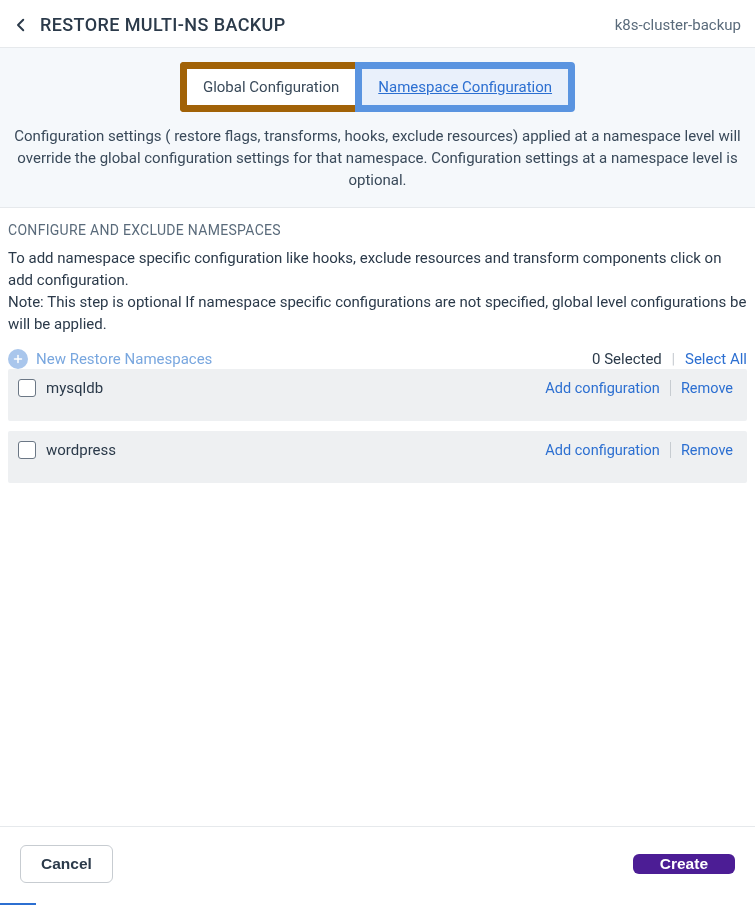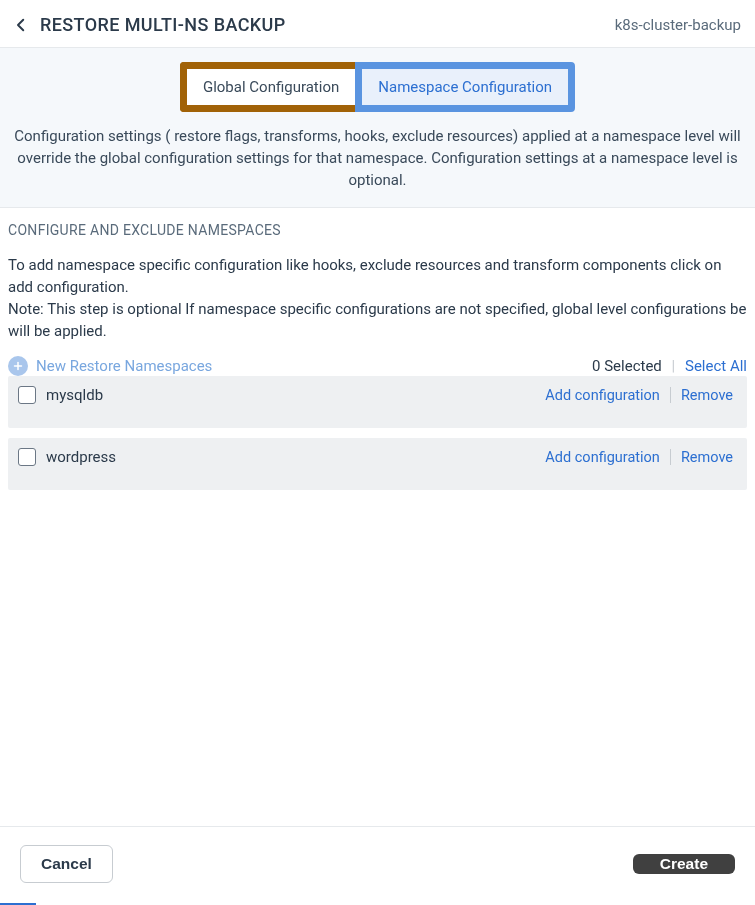--- a/index.html
+++ b/index.html
@@ -11,21 +11,21 @@
     .hdr-left { display: flex; align-items: center; gap: 10px; }
     .back-ic { width: 18px; height: 18px; color: #2b3a4a; cursor: pointer; }
     .hdr-title { font-size: 18px; font-weight: 500; letter-spacing: 0.4px; color: #2b3a4a; }
     .hdr-context { font-size: 15px; color: #5a6b7b; }
 
     
     .tabs-wrap { background: #f5f8fb; border-bottom: 1px solid #e6e9ec; padding: 14px 10px 16px; }
     .tabs { display: flex; justify-content: center; }
     .tab { font-size: 15px; padding: 9px 16px; border: 7px solid #a16207; background: #fff; color: #3a4a5a; cursor: pointer; }
     .tab:first-child { border-top-left-radius: 4px; border-bottom-left-radius: 4px; border-right: none; }
-    .tab:last-child { border-top-right-radius: 4px; border-bottom-right-radius: 4px; }
+    .tab:last-child { border-top-right-radius: 4px; border-bottom-right-radius: 4px; text-decoration: underline; }
     .tab.active { background: #e9f0fb; color: #2c6fd1; border-color: #5a94e0; position: relative; z-index: 1; }
     .tabs-desc { margin-top: 14px; font-size: 15px; line-height: 1.45; color: #3a4a5a; text-align: center; padding: 0 4px; }
 
     
     .body { flex: 1 1 auto; overflow-y: auto; padding: 12px 8px 8px; }
     .section-h { font-size: 14px; letter-spacing: 0.3px; color: #5a6b7b; padding: 2px 0 10px 0; }
     .help-txt { font-size: 15px; line-height: 1.45; color: #2b3a4a; }
 
     .toolbar { display: flex; align-items: center; justify-content: space-between; margin-top: 14px; margin-bottom: 0; }
     .add-ns { display: inline-flex; align-items: center; gap: 8px; color: #79a7df; cursor: pointer; font-size: 15px; }
@@ -41,21 +41,21 @@
     .chk { width: 18px; height: 18px; border: 1.5px solid #6b7785; border-radius: 3px; background: #fff; display: inline-block; cursor: pointer; }
     .ns-name { font-size: 15px; color: #2b3a4a; }
     .ns-actions { display: flex; align-items: center; gap: 10px; }
     .ns-actions .lnk { color: #2c6fd1; font-size: 14.5px; cursor: pointer; }
     .ns-actions .vdiv { width: 1px; height: 16px; background: #c7ccd1; }
 
     
     .ftr { border-top: 1px solid #e6e9ec; padding: 18px 20px 22px; display: flex; align-items: center; justify-content: space-between; }
     .btn { font-size: 15.5px; padding: 9px 20px; border-radius: 6px; cursor: pointer; border: 1px solid transparent; font-weight: bold; }
     .btn-secondary { background: #fff; border-color: #c7ccd1; color: #2b3a4a; }
-    .btn-primary { background: #404040; color: #fff; padding: 0 26px; }
+    .btn-primary { background: #4c1d95; color: #fff; padding: 0 26px; }
     .ftr-underline { height: 2px; background: #2c6fd1; width: 36px; margin-left: 0; margin-top: -2px; }
   </style>
 </head>
 <body>
 
 <div class="page">
 
   <div class="hdr">
     <div class="hdr-left">
       <span class="back-ic">
@@ -71,21 +71,21 @@
   <div class="tabs-wrap">
     <div class="tabs">
       <div class="tab">Global Configuration</div>
       <div class="tab active">Namespace Configuration</div>
     </div>
     <div class="tabs-desc">Configuration settings ( restore flags, transforms, hooks, exclude resources) applied at a namespace level will override the global configuration settings for that namespace. Configuration settings at a namespace level is optional.</div>
   </div>
 
   <div class="body">
     <div class="section-h">CONFIGURE AND EXCLUDE NAMESPACES</div>
-    <div class="help-txt" style="white-space: pre-line; margin-top: 7px;">To add namespace specific configuration like hooks, exclude resources and transform components click on add configuration.
+    <div class="help-txt" style="white-space: pre-line;">To add namespace specific configuration like hooks, exclude resources and transform components click on add configuration.
 Note: This step is optional If namespace specific configurations are not specified, global level configurations be will be applied.</div>
 
     <div class="toolbar">
       <span class="add-ns">
         <span class="plus-ic">
           <svg viewBox="0 0 24 24" fill="none" stroke="currentColor" stroke-width="3" stroke-linecap="round">
               <line x1="12" y1="5" x2="12" y2="19"></line>
               <line x1="5" y1="12" x2="19" y2="12"></line>
             </svg>
         </span>

